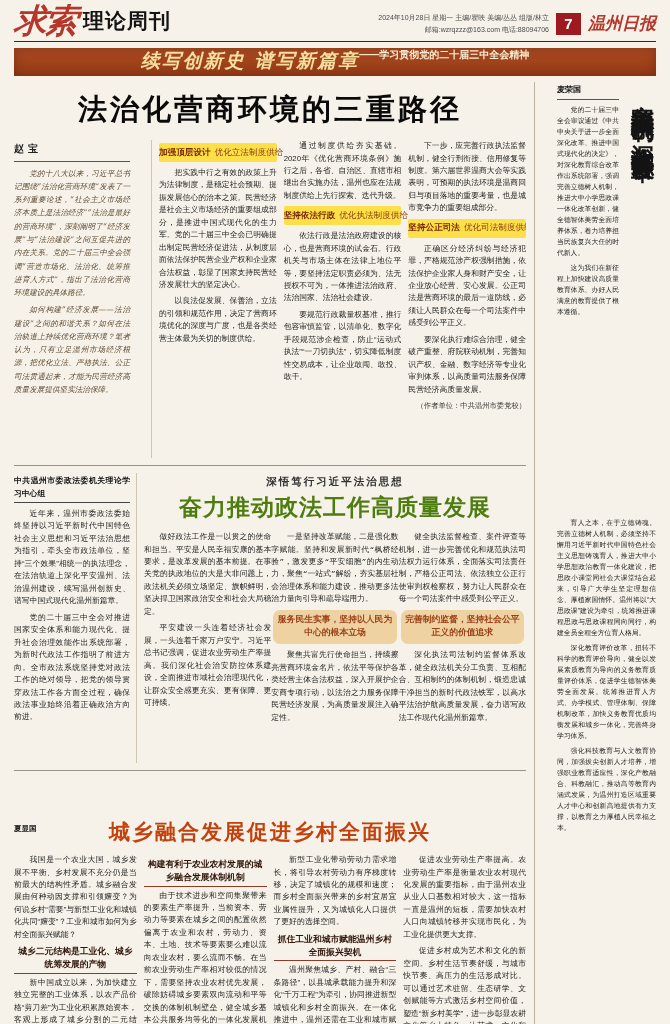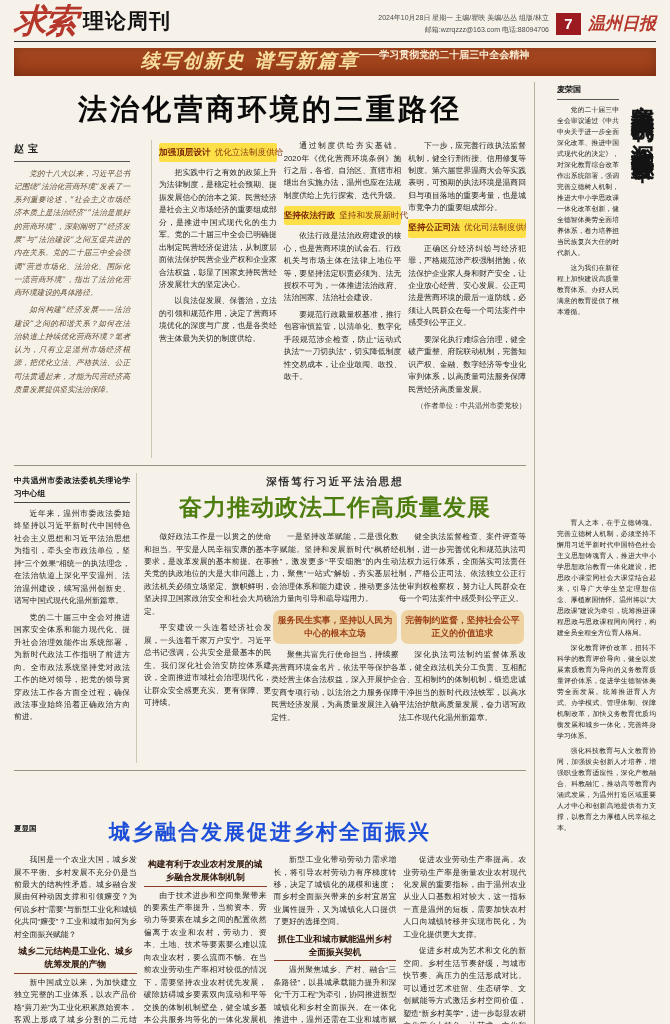--- a/index.html
+++ b/index.html
@@ -36,27 +36,27 @@
   .tail{text-align:right;font-size:7.3px;color:#333;text-indent:0 !important;}
   hr.sec{border:none;border-top:1px solid #9a9286;margin:7px 0;}
   
   .art-mid{display:flex;gap:7px;height:290px;overflow:hidden;}
   .mid-left{width:116px;flex:none;border-right:1px solid #cfc6b2;padding-right:6px;font-size:7.8px;line-height:1.6;text-align:justify;}
   .mid-left p{margin:0 0 4px;text-indent:2em;}
   .mid-byline{font-weight:bold;font-size:7.8px;border-bottom:1px solid #444;padding-bottom:2px;margin:2px 0 5px;color:#111;text-indent:0 !important;}
   .mid-right{flex:1;min-width:0;}
   .kicker{text-align:center;font-size:10.5px;font-weight:bold;color:#333;letter-spacing:2px;margin:2px 0 3px;}
   .mid-right h2{text-align:center;font-size:23px;font-weight:900;letter-spacing:1px;margin:0 0 8px;color:#4d7c0f;}
-  .mid-cols{display:flex;}
+  .mid-cols{display:flex;font-family:Liberation Mono, monospace;}
   .box{background:#eed2a2;border-radius:7px;padding:4px 1px;margin:4px 2px 5px;color:#9c4016;font-weight:bold;font-size:8.8px;text-align:center;line-height:1.5;text-indent:0 !important;}
   
   .ab-head{display:flex;align-items:flex-start;margin-top:45px;}
   .ab-author{font-size:7.5px;color:#222;width:34px;flex:none;padding-top:8px;font-weight:bold;}
   .ab-spacer{width:34px;flex:none;}
-  .art-bottom h2{text-align:center;font-size:21px;font-weight:900;letter-spacing:2px;margin:2px 0 8px;flex:1;color:#1d4ed8;}
+  .art-bottom h2{text-align:center;font-size:21px;font-weight:900;letter-spacing:2px;margin:2px 0 8px;flex:1;color:#c2410c;}
   .ab-cols{display:flex;gap:7px;height:198px;overflow:hidden;}
   .subhead{font-weight:900;font-size:8.8px;color:#30150a;text-align:center;margin:4px 0 3px;line-height:1.45;text-indent:0 !important;}
   .subhead:after{content:"";display:block;border-top:1.5px solid #8d3a26;margin-top:2px;}
   
   .sb-top{display:flex;gap:4px;height:426px;overflow:hidden;}
   .sb-textcol{width:62px;flex:none;font-size:6.8px;line-height:1.62;text-align:justify;color:#242424;}
   .sb-textcol p{margin:0 0 4px;text-indent:2em;}
   .sb-byline{font-weight:bold;font-size:8px;border-bottom:1px solid #555;padding-bottom:2px;margin:2px 0 4px;color:#111;text-indent:0 !important;}
   .sb-vert{flex:1;writing-mode:vertical-rl;font-family:"DejaVu Serif",serif;font-size:23px;font-weight:600;letter-spacing:2px;color:#141414;line-height:1.1;padding-top:4px;}
   .sb-bottom{font-size:6.8px;line-height:1.62;text-align:justify;color:#242424;height:488px;overflow:hidden;margin-top:9px;}
@@ -90,34 +90,34 @@
 
   <div class="content">
 
     <div class="main-col">
 
       <section class="art-top">
         <h1>法治化营商环境的三重路径</h1>
         <div class="art-top-body">
           <aside class="intro-box">
             <div class="author">赵宝</div>
-            <p>党的十八大以来，习近平总书记围绕“法治化营商环境”发表了一系列重要论述，“社会主义市场经济本质上是法治经济”“法治是最好的营商环境”，深刻阐明了“经济发展”与“法治建设”之间互促共进的内在关系。党的二十届三中全会强调“营造市场化、法治化、国际化一流营商环境”，指出了法治化营商环境建设的具体路径。</p>
+            <p>党的十八大以来，习近平总书记围绕“法治化营商环境”发表了一系列重要论述，“社会主义市场经济本质上是法治经济”“法治是最好的营商环境”，深刻阐明了“经济发展”与“法治建设”之间互促共进的内在关系。党的二十届三中全会强调“营造市场化、法治化、统筹推进育人方式”，指出了法治化营商环境建设的具体路径。</p>
             <p>如何构建“经济发展——法治建设”之间的和谐关系？如何在法治轨道上持续优化营商环境？笔者认为，只有立足温州市场经济根源，把优化立法、严格执法、公正司法贯通起来，才能为民营经济高质量发展提供坚实法治保障。</p>
           </aside>
           <div class="col">
             <div class="bar">
               <b>加强顶层设计</b><span>优化立法制度供给</span>
             </div>
             <p>把实践中行之有效的政策上升为法律制度，是稳定社会预期、提振发展信心的治本之策。民营经济是社会主义市场经济的重要组成部分，是推进中国式现代化的生力军。党的二十届三中全会已明确提出制定民营经济促进法，从制度层面依法保护民营企业产权和企业家合法权益，彰显了国家支持民营经济发展壮大的坚定决心。</p>
             <p>以良法促发展、保善治，立法的引领和规范作用，决定了营商环境优化的深度与广度，也是各类经营主体最为关切的制度供给。</p>
           </div>
           <div class="col">
             <p>通过制度供给夯实基础。2020年《优化营商环境条例》施行之后，各省、自治区、直辖市相继出台实施办法，温州也应在法规制度供给上先行探索、迭代升级。</p>
             <div class="bar">
-              <b>坚持依法行政</b><span>坚持和发展新时代</span>
+              <b>坚持依法行政</b><span>优化执法制度供给</span>
             </div>
             <p>依法行政是法治政府建设的核心，也是营商环境的试金石。行政机关与市场主体在法律上地位平等，要坚持法定职责必须为、法无授权不可为，一体推进法治政府、法治国家、法治社会建设。</p>
             <p>要规范行政裁量权基准，推行包容审慎监管，以清单化、数字化手段规范涉企检查，防止“运动式执法”“一刀切执法”，切实降低制度性交易成本，让企业敢闯、敢投、敢干。</p>
           </div>
           <div class="col">
             <p>下一步，应完善行政执法监督机制，健全行刑衔接、信用修复等制度。第六届世界温商大会等实践表明，可预期的执法环境是温商回归与项目落地的重要考量，也是城市竞争力的重要组成部分。</p>
             <div class="bar">
               <b>坚持公正司法</b><span>优化司法制度供给</span>
             </div>
             <p>正确区分经济纠纷与经济犯罪，严格规范涉产权强制措施，依法保护企业家人身和财产安全，让企业放心经营、安心发展。公正司法是营商环境的最后一道防线，必须让人民群众在每一个司法案件中感受到公平正义。</p>
@@ -134,21 +134,21 @@
           <div class="mid-byline">中共温州市委政法委机关理论学习中心组</div>
           <p>近年来，温州市委政法委始终坚持以习近平新时代中国特色社会主义思想和习近平法治思想为指引，牵头全市政法单位，坚持“三个效果”相统一的执法理念，在法治轨道上深化平安温州、法治温州建设，续写温州创新史、谱写中国式现代化温州新篇章。</p>
           <p>党的二十届三中全会对推进国家安全体系和能力现代化、提升社会治理效能作出系统部署，为新时代政法工作指明了前进方向。全市政法系统坚持党对政法工作的绝对领导，把党的领导贯穿政法工作各方面全过程，确保政法事业始终沿着正确政治方向前进。</p>
         </div>
         <div class="mid-right">
           <div class="kicker">深悟笃行习近平法治思想</div>
           <h2>奋力推动政法工作高质量发展</h2>
           <div class="mid-cols">
             <div class="col">
               <p>做好政法工作是一以贯之的使命和担当。平安是人民幸福安康的基本要求，是改革发展的基本前提。在事关党的执政地位的大是大非问题上，政法机关必须立场坚定、旗帜鲜明，坚决捍卫国家政治安全和社会大局稳定。</p>
-              <p>平安建设一头连着经济社会发展，一头连着千家万户安宁。习近平总书记强调，公共安全是最基本的民生。我们深化社会治安防控体系建设，全面推进市域社会治理现代化，让群众安全感更充实、更有保障、更可持续。</p>
+              <p>平安建设一头连着经济社会发展，一头连着千家万户安宁。习近平总书记强调，促进农业劳动生产率提高。我们深化社会治安防控体系建设，全面推进市域社会治理现代化，让群众安全感更充实、更有保障、更可持续。</p>
             </div>
             <div class="col">
               <p>一是坚持改革赋能，二是强化数字赋能。坚持和发展新时代“枫桥经验”，激发更多“平安细胞”的内生动力，聚焦“一站式”解纷，夯实基层社会治理体系和能力建设，推动更多法治力量向引导和疏导端用力。</p>
               <div class="box">服务民生实事，坚持以人民为中心的根本立场</div>
               <p>聚焦共富先行使命担当，持续擦亮营商环境金名片，依法平等保护各类经营主体合法权益，深入开展护企安商专项行动，以法治之力服务保障民营经济发展，为高质量发展注入确定性。</p>
             </div>
             <div class="col">
               <p>健全执法监督检查、案件评查等机制，进一步完善优化和规范执法司法权力运行体系，全面落实司法责任制，严格公正司法、依法独立公正行使审判权检察权，努力让人民群众在每一个司法案件中感受到公平正义。</p>
               <div class="box">完善制约监督，坚持社会公平正义的价值追求</div>
               <p>深化执法司法制约监督体系改革，健全政法机关分工负责、互相配合、互相制约的体制机制，锻造忠诚干净担当的新时代政法铁军，以高水平法治护航高质量发展，奋力谱写政法工作现代化温州新篇章。</p>

